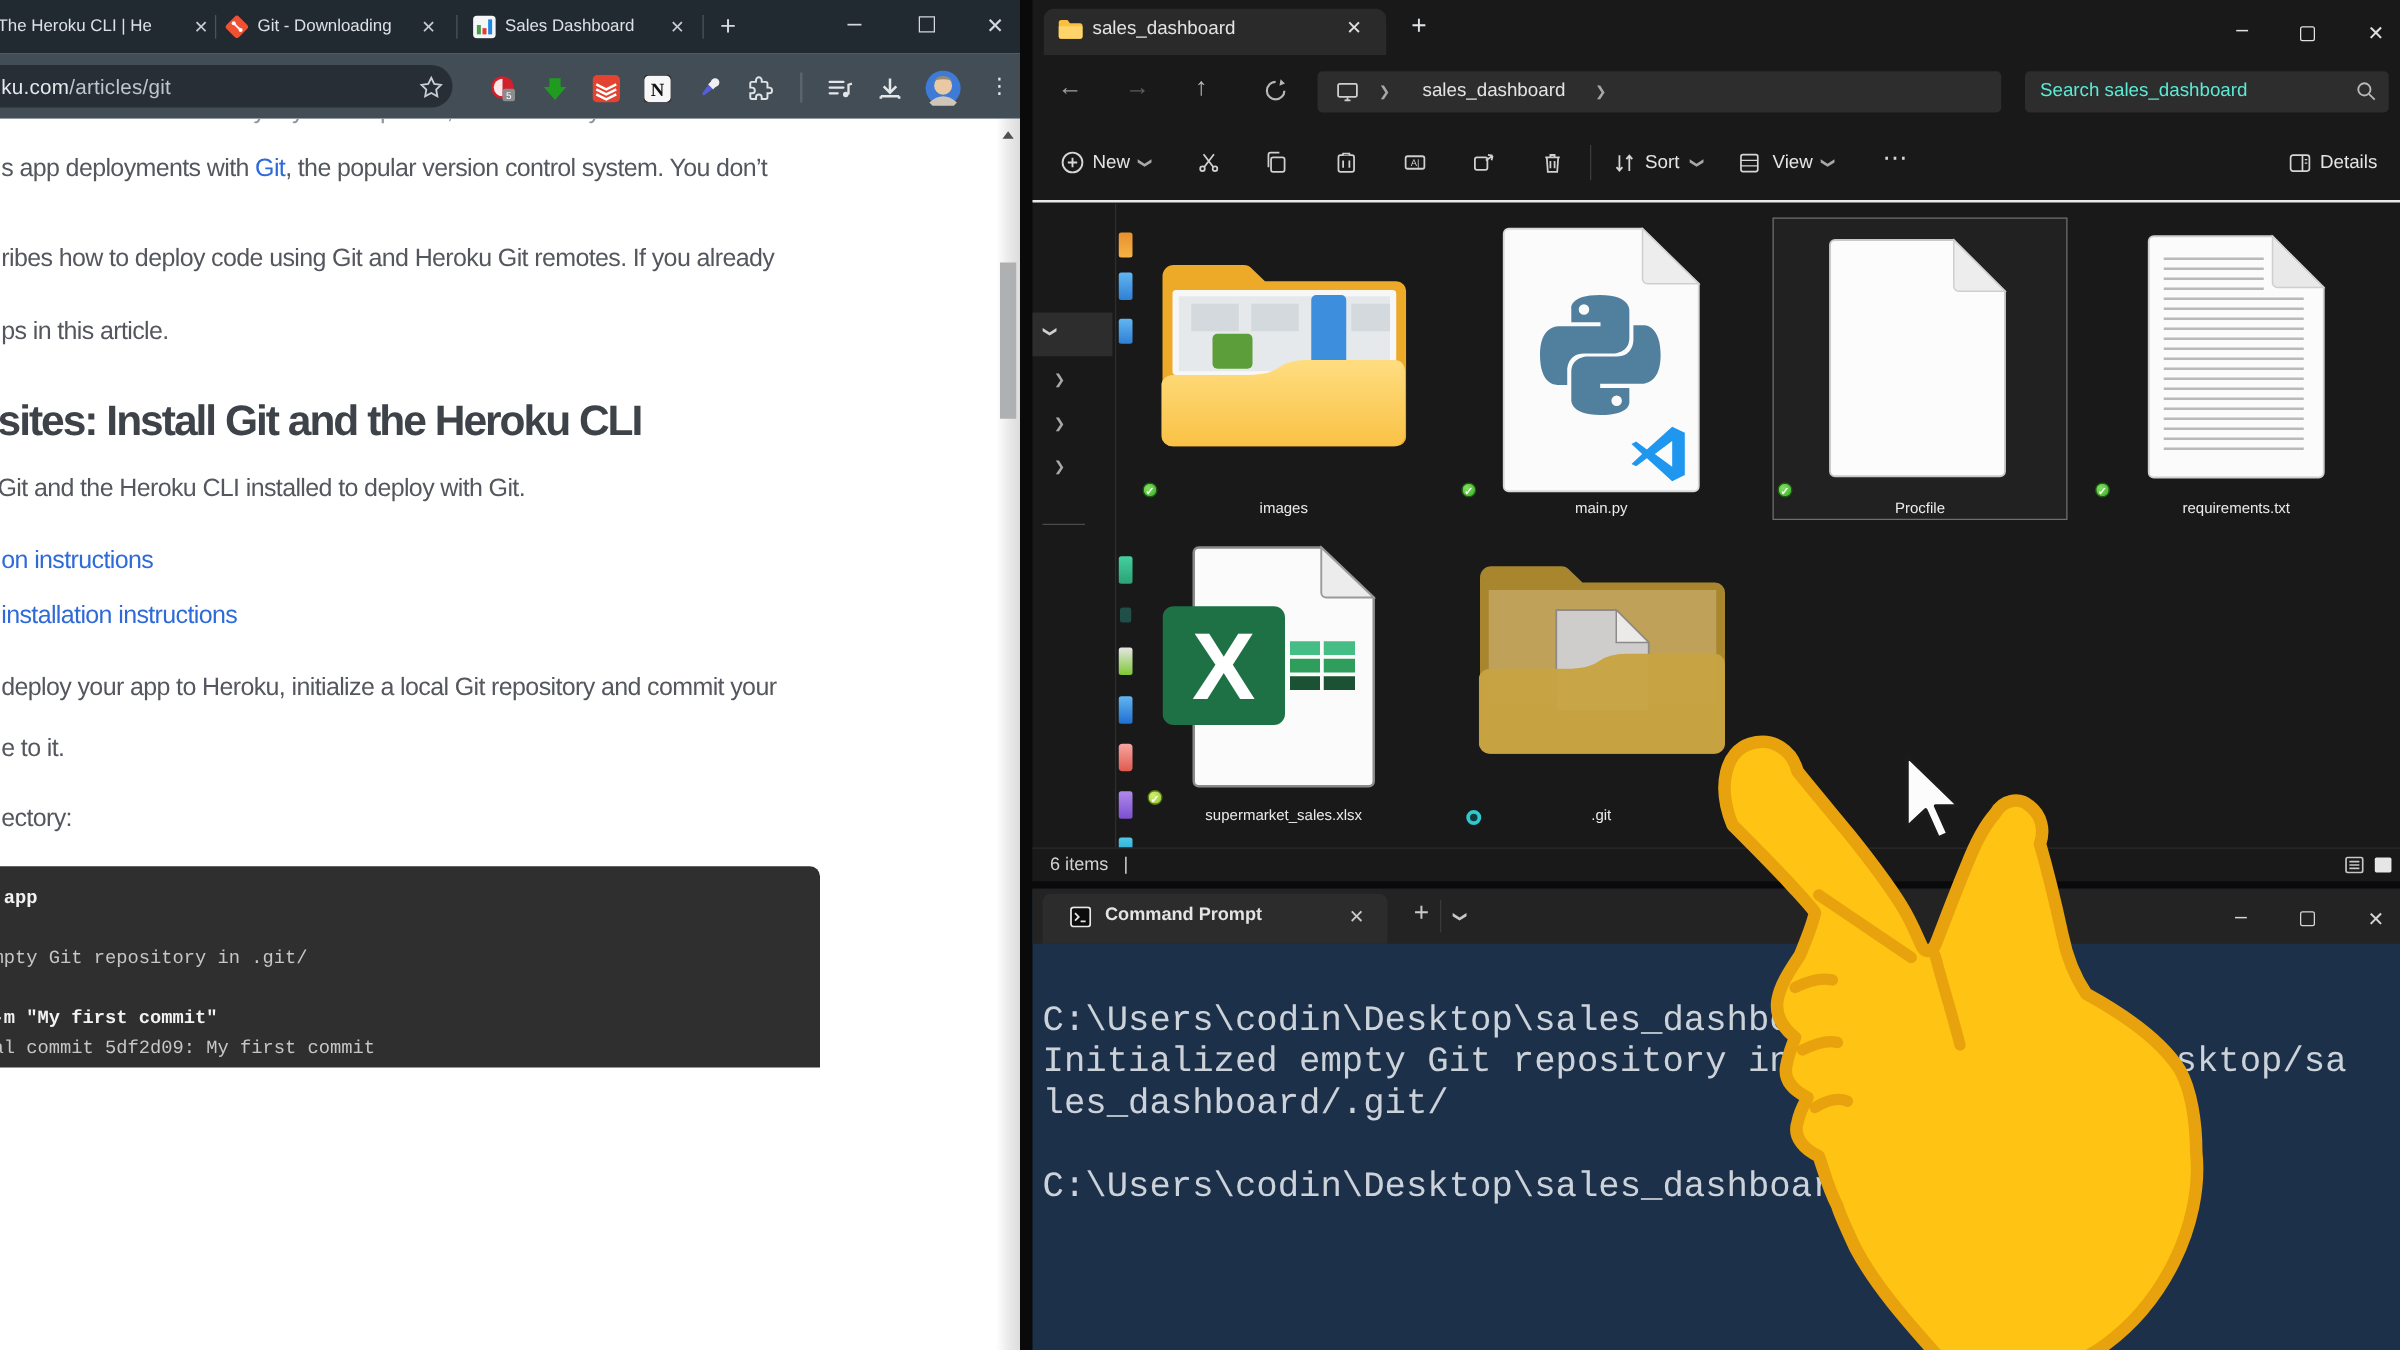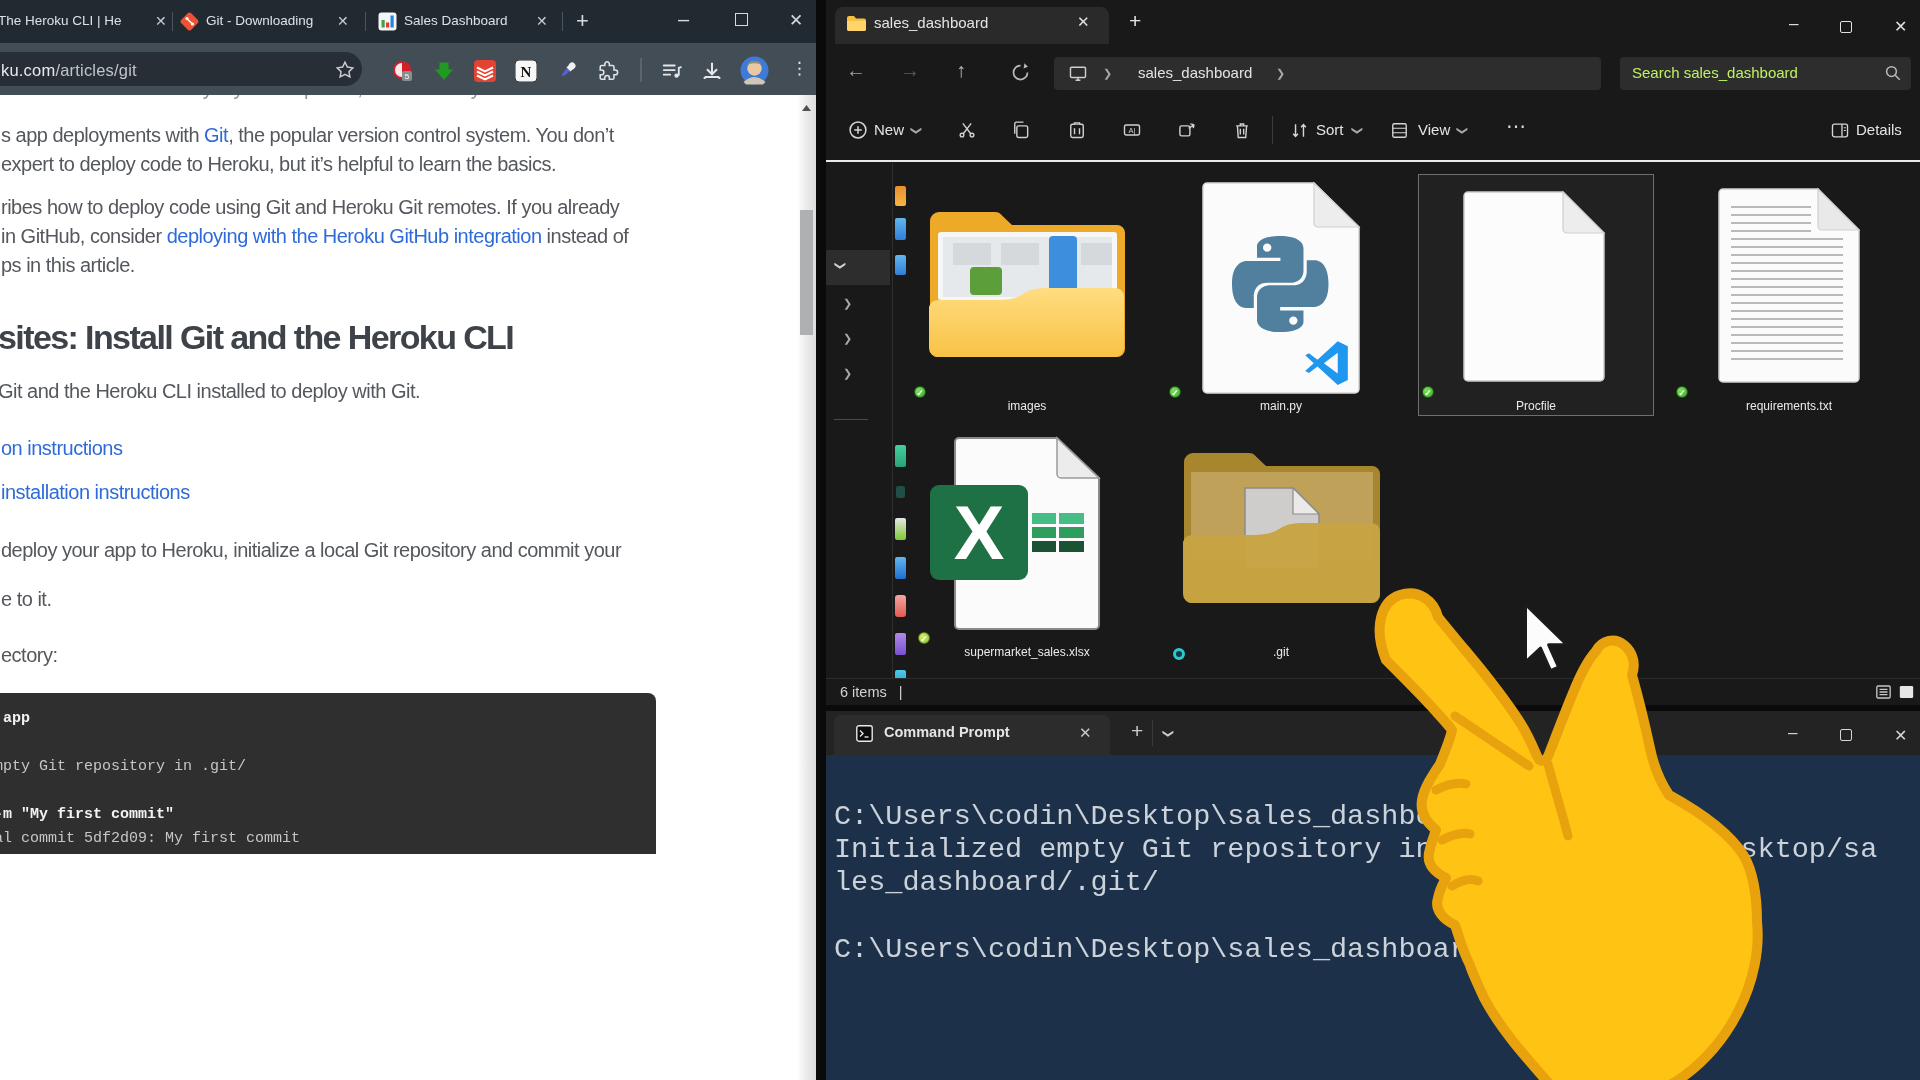--- a/index.html
+++ b/index.html
@@ -137,23 +137,21 @@
       <circle cx="14.5" cy="12.5" r="7.2" fill="#e9c9a4"></circle>
       <path d="M3.5 26 Q14.5 16 25.5 26 L23 28.5 L6 28.5 Z" fill="#cfc5b8"></path>
       <path d="M7.2 11 Q7.8 4.8 14.5 4.8 Q21.2 4.8 21.8 11 L20.5 8.2 Q14.5 6.4 8.5 8.2 Z" fill="#9a8a74"></path>
     </svg>
     <div class="abs" style="left:791px;top:58px;font-size:17px;color:#e4e7ea;letter-spacing:0;">⋮</div>
 
     <div id="page">
 
       <div class="t" style="left:1px;top:-18px;color:#92959a;">commands used in everyday development, and how they relate to Heroku</div>
       <div class="t" style="left:1px;top:29px;">s app deployments with <a>Git</a>, the popular version control system. You don’t</div>
-      <div class="t" style="left:1px;top:58px;">expert to deploy code to Heroku, but it’s helpful to learn the basics.</div>
       <div class="t" style="left:1px;top:101px;">ribes how to deploy code using Git and Heroku Git remotes. If you already</div>
-      <div class="t" style="left:1px;top:130px;">in GitHub, consider <a>deploying with the Heroku GitHub integration</a> instead of</div>
       <div class="t" style="left:1px;top:159px;">ps in this article.</div>
       <div id="h2" style="left:-2px;top:223px;">sites: Install Git and the Heroku CLI</div>
       <div class="t" style="left:-2px;top:285px;">Git and the Heroku CLI installed to deploy with Git.</div>
       <div class="t" style="left:1px;top:342px;"><a>on instructions</a></div>
       <div class="t" style="left:1px;top:386px;"><a>installation instructions</a></div>
       <div class="t" style="left:1px;top:444px;">deploy your app to Heroku, initialize a local Git repository and commit your</div>
       <div class="t" style="left:1px;top:473px;margin-top:20px;">e to it.</div>
       <div class="t" style="left:1px;top:549px;">ectory:</div>
       <div id="codeblock"></div>
       <pre id="codepre"><b>              app</b>
@@ -200,21 +198,21 @@
     </svg>
     <div id="addrbox"></div>
     <svg class="abs" style="left:242px;top:64px;" width="20" height="19" viewBox="0 0 24 24">
       <rect x="2.5" y="4" width="19" height="13" rx="1.5" fill="none" stroke="#cfcfcf" stroke-width="1.8"></rect>
       <path d="M9 20.5h6M12 17.5v3" stroke="#cfcfcf" stroke-width="1.8"></path>
     </svg>
     <div class="chev" style="left:277px;top:67px;">❯</div>
     <div class="cmdtxt" style="left:312px;top:64px;">sales_dashboard</div>
     <div class="chev" style="left:450px;top:67px;">❯</div>
     <div id="searchbox"></div>
-    <div class="abs" style="left:806px;top:64px;font-size:15px;color:#bef264;white-space:nowrap;">Search sales_dashboard</div>
+    <div class="abs" style="left:806px;top:64px;font-size:15px;color:#5eead4;white-space:nowrap;">Search sales_dashboard</div>
     <svg class="abs" style="left:1058px;top:64px;" width="18" height="18" viewBox="0 0 24 24">
       <circle cx="10" cy="10" r="6.5" fill="none" stroke="#b8b8b8" stroke-width="2"></circle>
       <path d="M15 15 L21 21" stroke="#b8b8b8" stroke-width="2"></path>
     </svg>
 
     <svg class="abs" style="left:22px;top:120px;" width="20" height="20" viewBox="0 0 24 24">
       <circle cx="12" cy="12" r="9.5" fill="none" stroke="#d6d6d6" stroke-width="1.8"></circle>
       <path d="M12 7.5v9M7.5 12h9" stroke="#d6d6d6" stroke-width="1.8"></path>
     </svg>
     <div class="cmdtxt" style="left:48px;top:121px;">New</div>

